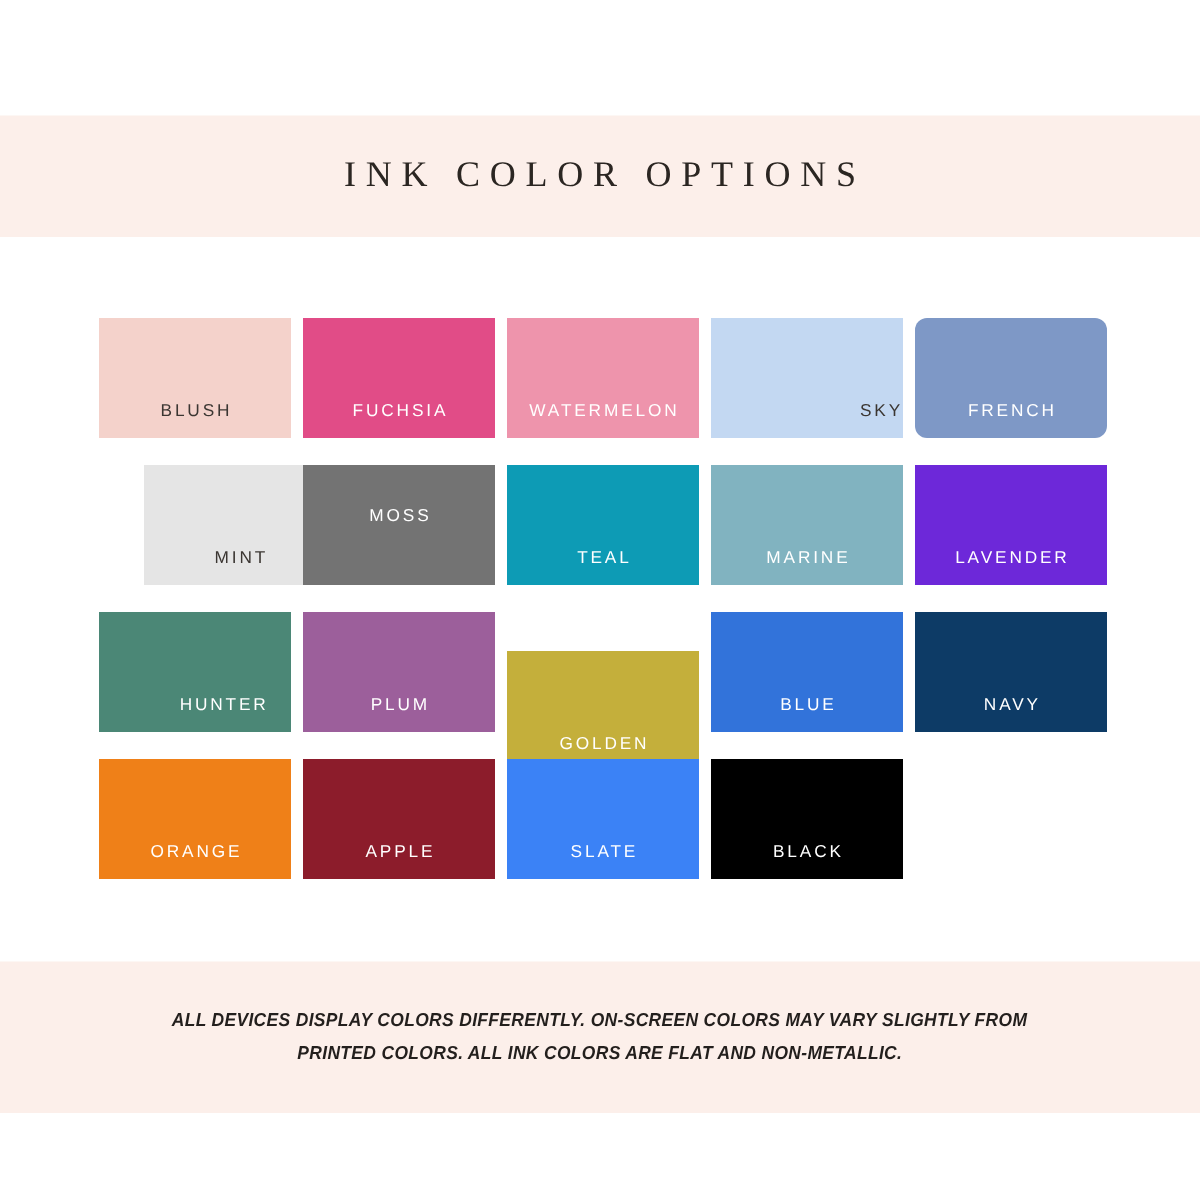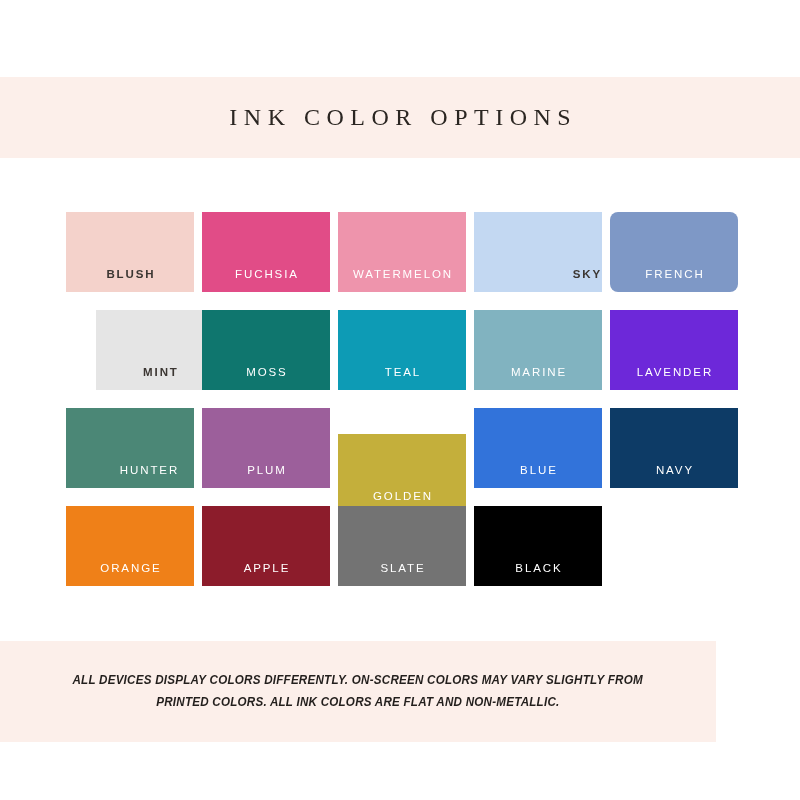--- a/index.html
+++ b/index.html
@@ -68,29 +68,29 @@
   }
   .swatch-label {
     font-family: "Liberation Sans", sans-serif;
     font-size: 11.5px;
     letter-spacing: 1.9px;
     text-transform: uppercase;
     white-space: nowrap;
     padding-bottom: 12px;
     text-indent: 1.9px;
   }
-  .swatch-label.dark  { color: #3b3632; font-weight: bold; }
+  .swatch-label.dark  { color: #3b3632; }
   .swatch-label.light { color: #ffffff; }
 
   
   .footer-band {
     position: absolute;
     left: 0;
     top: 641px;
-    width: 716px;
+    width: 800px;
     height: 101px;
     background: #FCEFEA;
     display: flex;
     flex-direction: column;
     align-items: center;
     justify-content: center;
   }
   .footer-line {
     font-family: "Liberation Sans", sans-serif;
     font-style: italic;
@@ -125,21 +125,21 @@
       </div>
       <div class="swatch" style="background: rgb(195, 216, 242); justify-content: flex-end;">
         <span class="swatch-label dark">SKY</span>
       </div>
       <div class="swatch" style="background: rgb(126, 152, 198); border-radius: 8px;">
         <span class="swatch-label light">FRENCH</span>
       </div>
       <div class="swatch" style="background: #e5e5e5; margin-left: 30px;">
         <span class="swatch-label dark">MINT</span>
       </div>
-      <div class="swatch" style="background: #0f766e;">
+      <div class="swatch" style="background: #737373; align-items: center;">
         <span class="swatch-label light">MOSS</span>
       </div>
       <div class="swatch" style="background: rgb(13, 155, 181);">
         <span class="swatch-label light">TEAL</span>
       </div>
       <div class="swatch" style="background: rgb(129, 179, 192);">
         <span class="swatch-label light">MARINE</span>
       </div>
       <div class="swatch" style="background: #6d28d9;">
         <span class="swatch-label light">LAVENDER</span>
@@ -158,21 +158,21 @@
       </div>
       <div class="swatch" style="background: rgb(13, 59, 102);">
         <span class="swatch-label light">NAVY</span>
       </div>
       <div class="swatch" style="background: rgb(239, 128, 24);">
         <span class="swatch-label light">ORANGE</span>
       </div>
       <div class="swatch" style="background: rgb(140, 28, 43);">
         <span class="swatch-label light">APPLE</span>
       </div>
-      <div class="swatch" style="background: #737373;">
+      <div class="swatch" style="background: #3b82f6;">
         <span class="swatch-label light">SLATE</span>
       </div>
       <div class="swatch" style="background: rgb(0, 0, 0);">
         <span class="swatch-label light">BLACK</span>
       </div>
     </div>
 
   <div class="footer-band">
     <div class="footer-line">ALL DEVICES DISPLAY COLORS DIFFERENTLY. ON-SCREEN COLORS MAY VARY SLIGHTLY FROM</div>
     <div class="footer-line">PRINTED COLORS. ALL INK COLORS ARE FLAT AND NON-METALLIC.</div>

